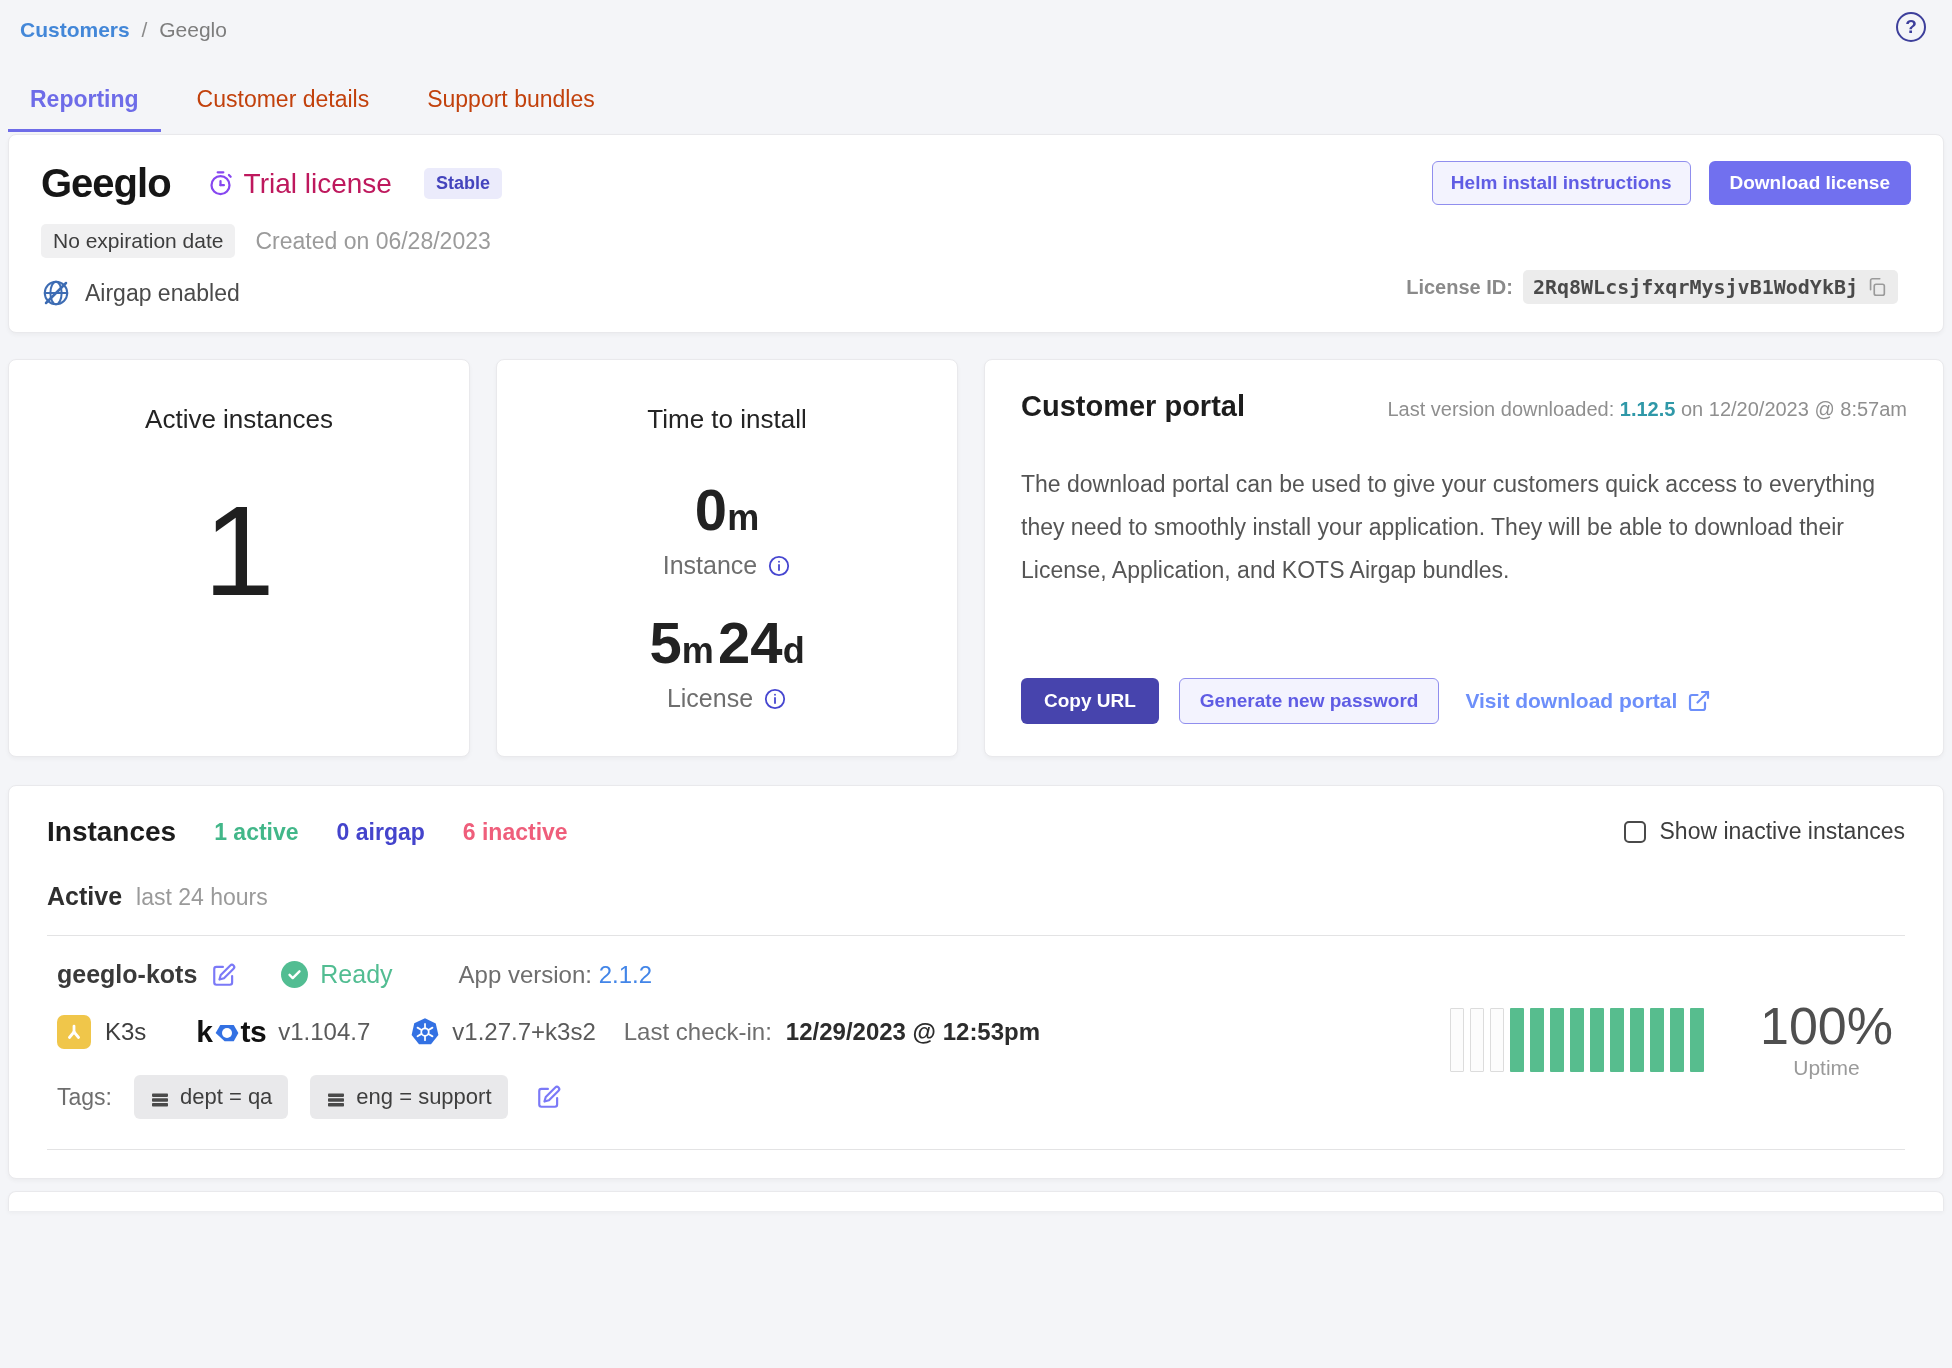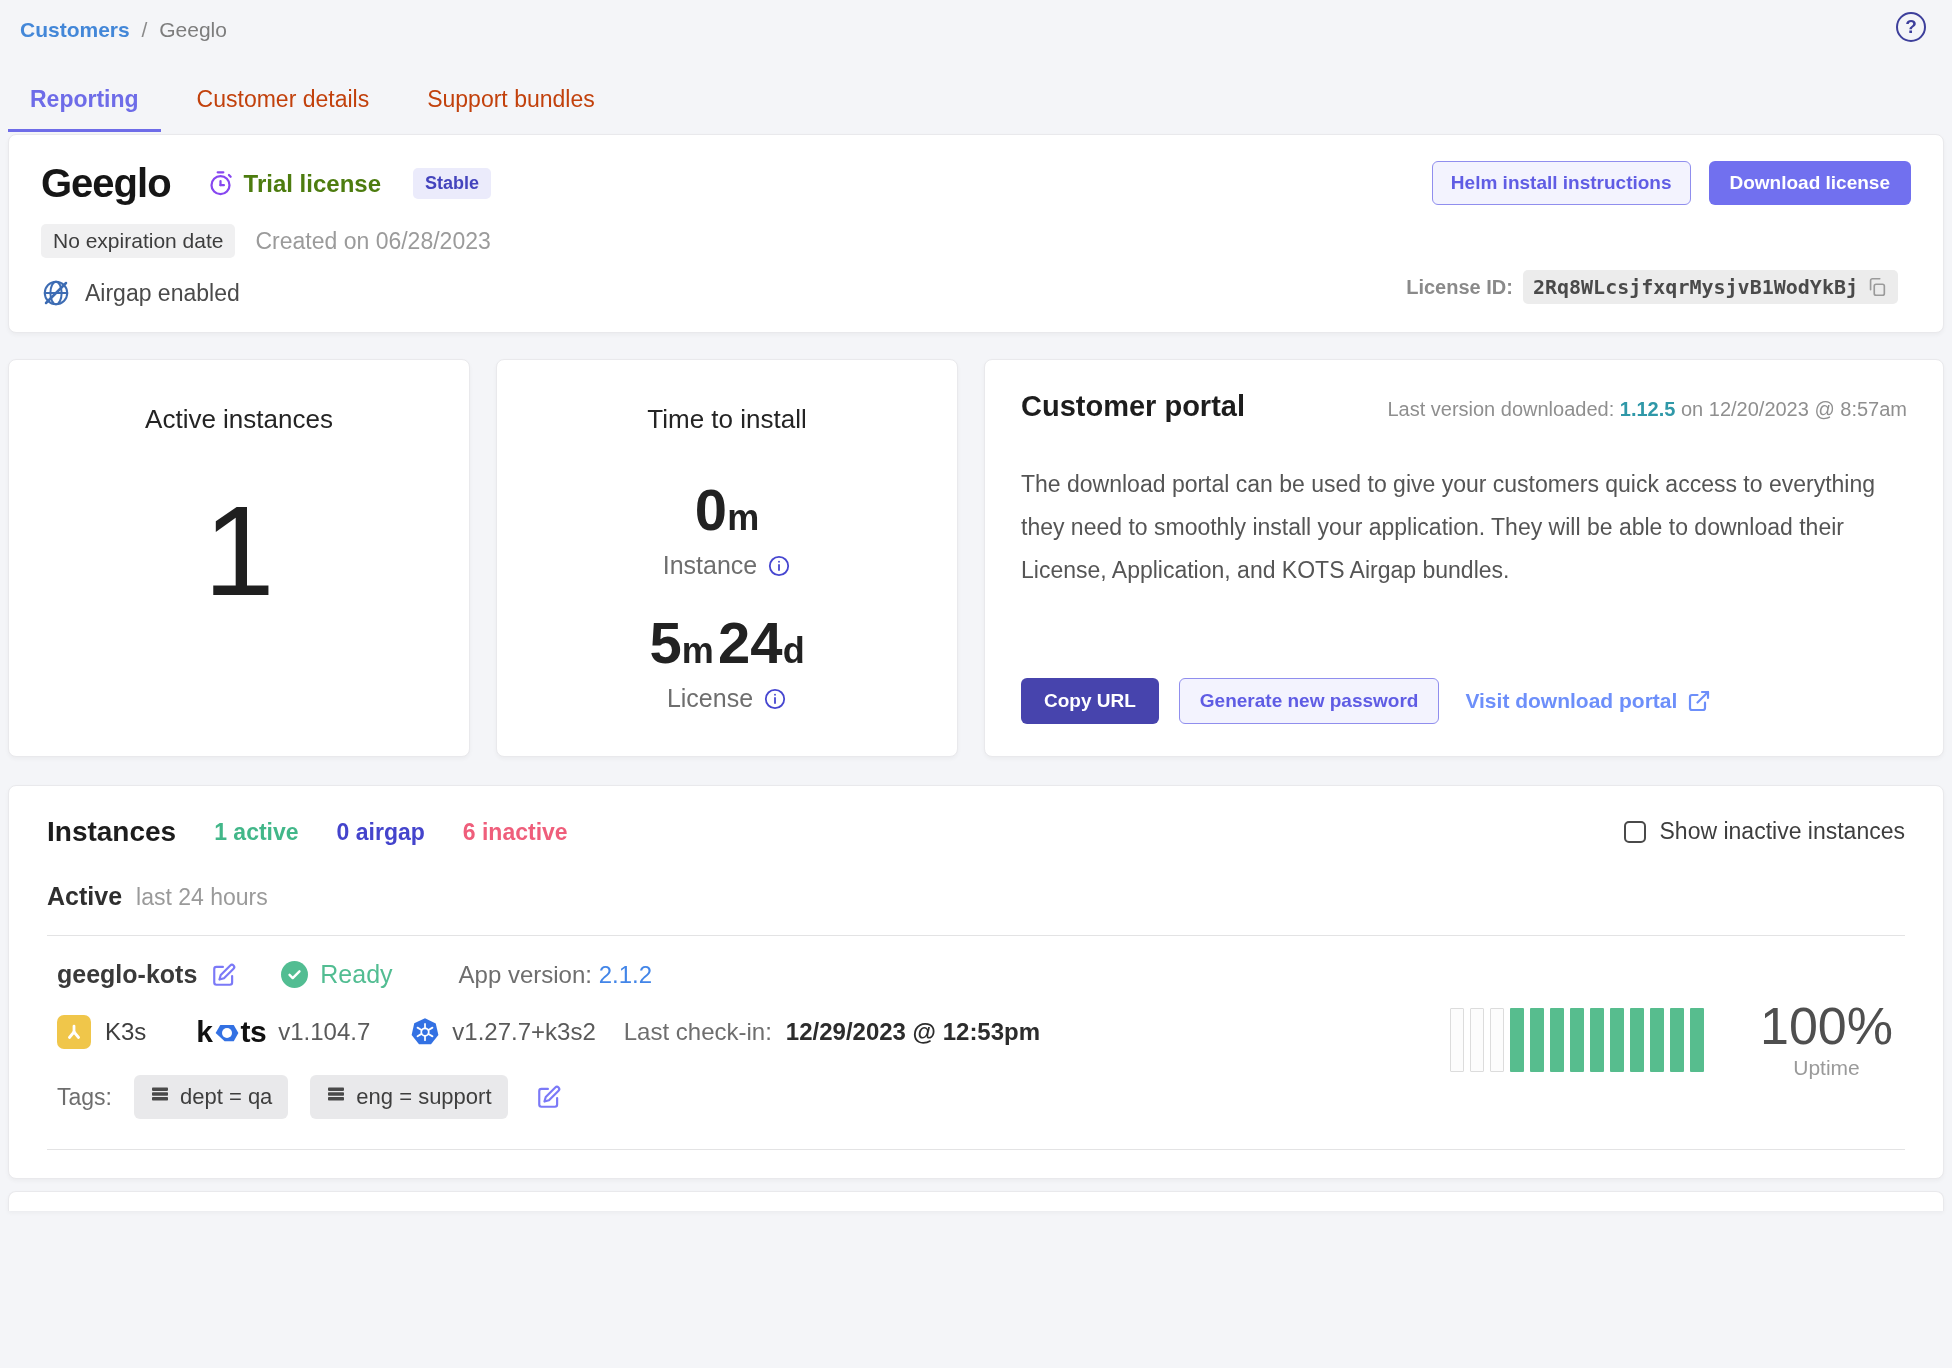--- a/index.html
+++ b/index.html
@@ -26,21 +26,21 @@
   .tab { font-size:23px; color:#c2410c; padding:10px 22px 16px; margin-right:14px; cursor:pointer; }
   .tab.active { color:#6e6ce8; font-weight:700; border-bottom:3px solid #6e6ce8; }
 
   
   .card { background:#fff; border:1px solid #e9e9ec; border-radius:8px; box-shadow:0 2px 4px rgba(0,0,0,.04); }
 
   
   .header-card { margin:2px 8px 0; padding:26px 32px 24px; position:relative; }
   .hc-row1 { display:flex; align-items:center; }
   .customer-name { font-size:40px; font-weight:800; letter-spacing:-1px; color:#161616; }
-  .license-type { display:flex; align-items:center; margin-left:36px; font-size:24px; color:#4d7c0f; font-weight:700; }
+  .license-type { display:flex; align-items:center; margin-left:36px; font-size:28px; color:#be185d; font-weight:400; }
   .license-type .icon { margin-right:10px; color:#8747f0; }
   .badge-stable { margin-left:32px; background:#ebebfb; color:#4444bd; font-size:18px; font-weight:600;
     padding:5px 12px; border-radius:5px; }
   .hc-row2 { display:flex; align-items:center; margin-top:18px; }
   .badge-gray { background:#f0f0f1; color:#3d3d3d; font-size:21px; padding:5px 12px; border-radius:5px; }
   .created { color:#9b9b9b; font-size:23px; margin-left:20px; }
   .hc-row3 { display:flex; align-items:center; margin-top:20px; color:#4a4a4a; font-size:23px; }
   .hc-row3 .icon { color:#3d6cb3; margin-right:14px; }
   .hc-actions { position:absolute; top:26px; right:32px; display:flex; }
   .btn { border-radius:6px; font-size:19px; font-weight:600; cursor:pointer; border:1px solid transparent;
@@ -106,21 +106,21 @@
   .k3s-badge { width:34px; height:34px; background:#f0c64a; border-radius:7px; display:flex; align-items:center; justify-content:center; }
   .k3s-text { font-size:24px; color:#3e3e3e; margin-left:14px; }
   .kots-logo { display:flex; align-items:center; margin-left:50px; font-weight:800; font-size:30px; color:#111; letter-spacing:-.5px; }
   .kots-o { width:26px; height:26px; margin:2px 1px 0; }
   .ver-text { font-size:24px; color:#5a5a5a; margin-left:12px; }
   .k8s-icon { margin-left:40px; }
   .checkin-label { font-size:24px; color:#6e6e6e; margin-left:28px; }
   .checkin-value { font-size:24px; font-weight:700; color:#2c2c2c; margin-left:14px; }
   .inst-line3 { display:flex; align-items:center; margin-top:26px; }
   .tags-label { font-size:23px; color:#6e6e6e; }
-  .tag-pill { display:flex; align-items:flex-start; background:#e9e9eb; border-radius:6px; padding:9px 16px; margin-left:22px; font-size:22px; color:#3e3e3e; gap:10px; }
+  .tag-pill { display:flex; align-items:flex-end; background:#e9e9eb; border-radius:6px; padding:9px 16px; margin-left:22px; font-size:22px; color:#3e3e3e; gap:10px; }
   .tags-edit { margin-left:28px; }
 
   .inst-right { display:flex; align-items:center; gap:56px; padding-right:4px; }
   .uptime-bars { display:flex; align-items:flex-end; gap:6px; height:64px; }
   .bar { width:14px; height:64px; border-radius:1px; }
   .bar.empty { background:#fcfcfc; border:1px solid #dcdcdc; }
   .bar.filled { background:#57bd8e; }
   .uptime-meta { text-align:center; }
   .uptime-value { font-size:52px; color:#4f4f4f; line-height:1.05; }
   .uptime-label { font-size:21px; color:#9a9a9a; margin-top:2px; }

